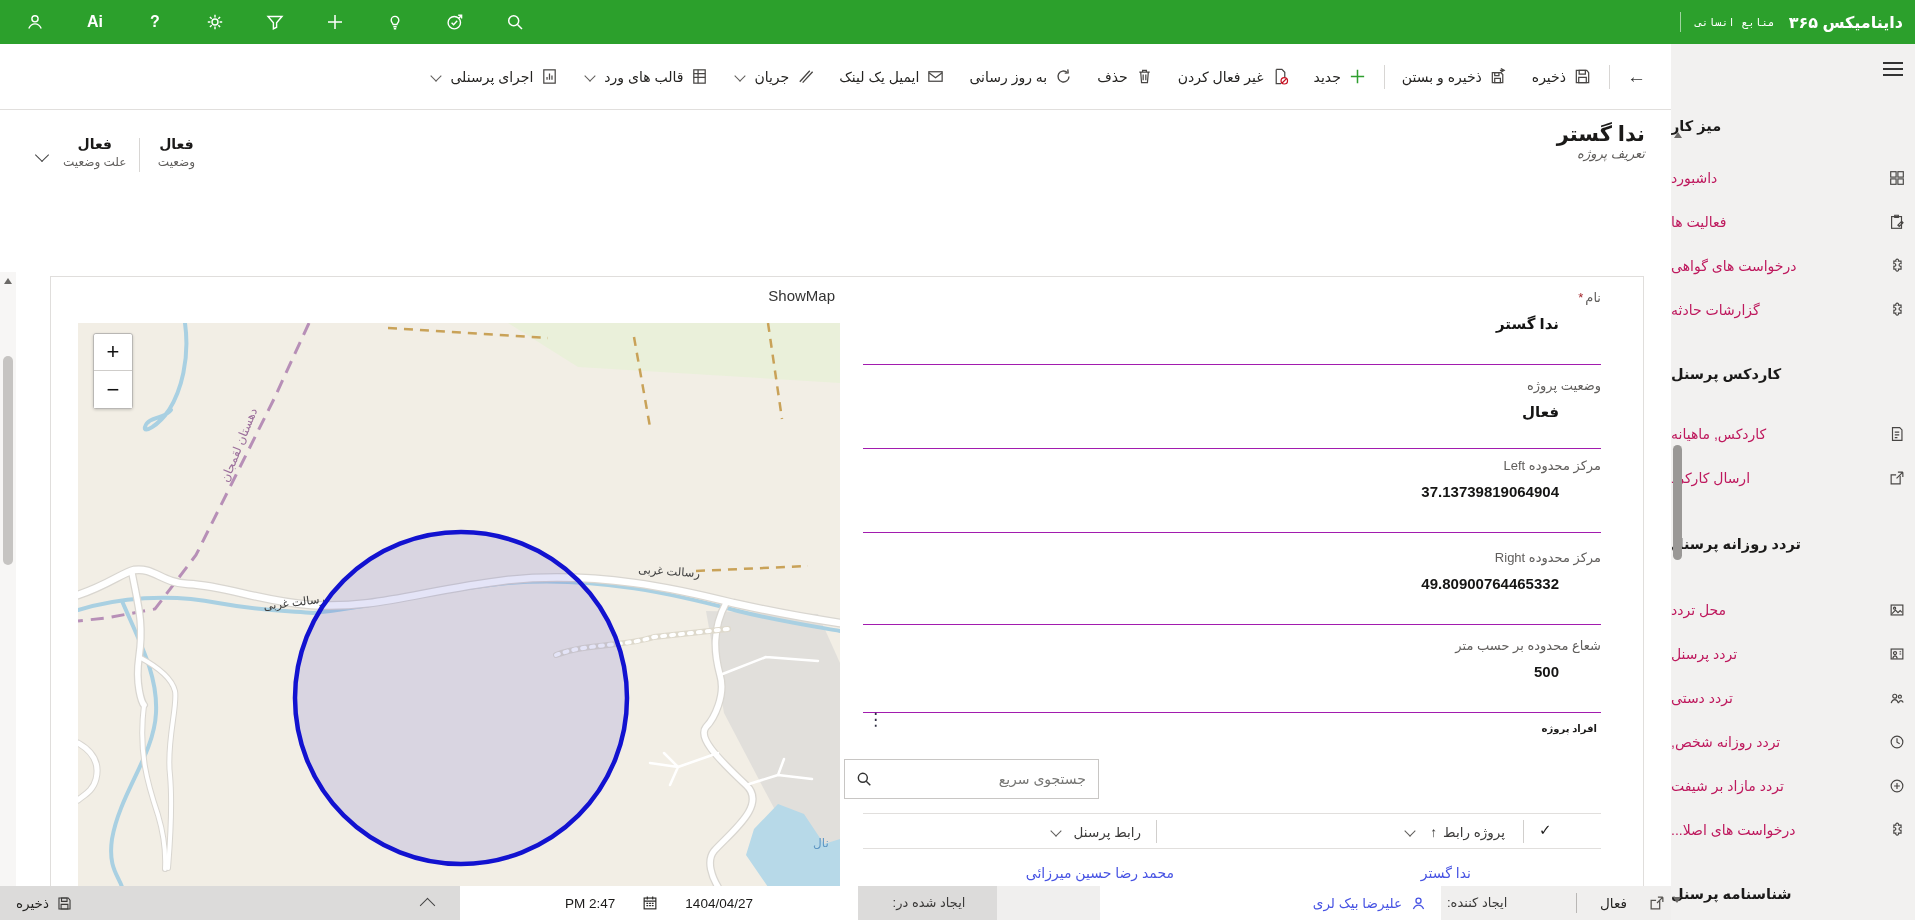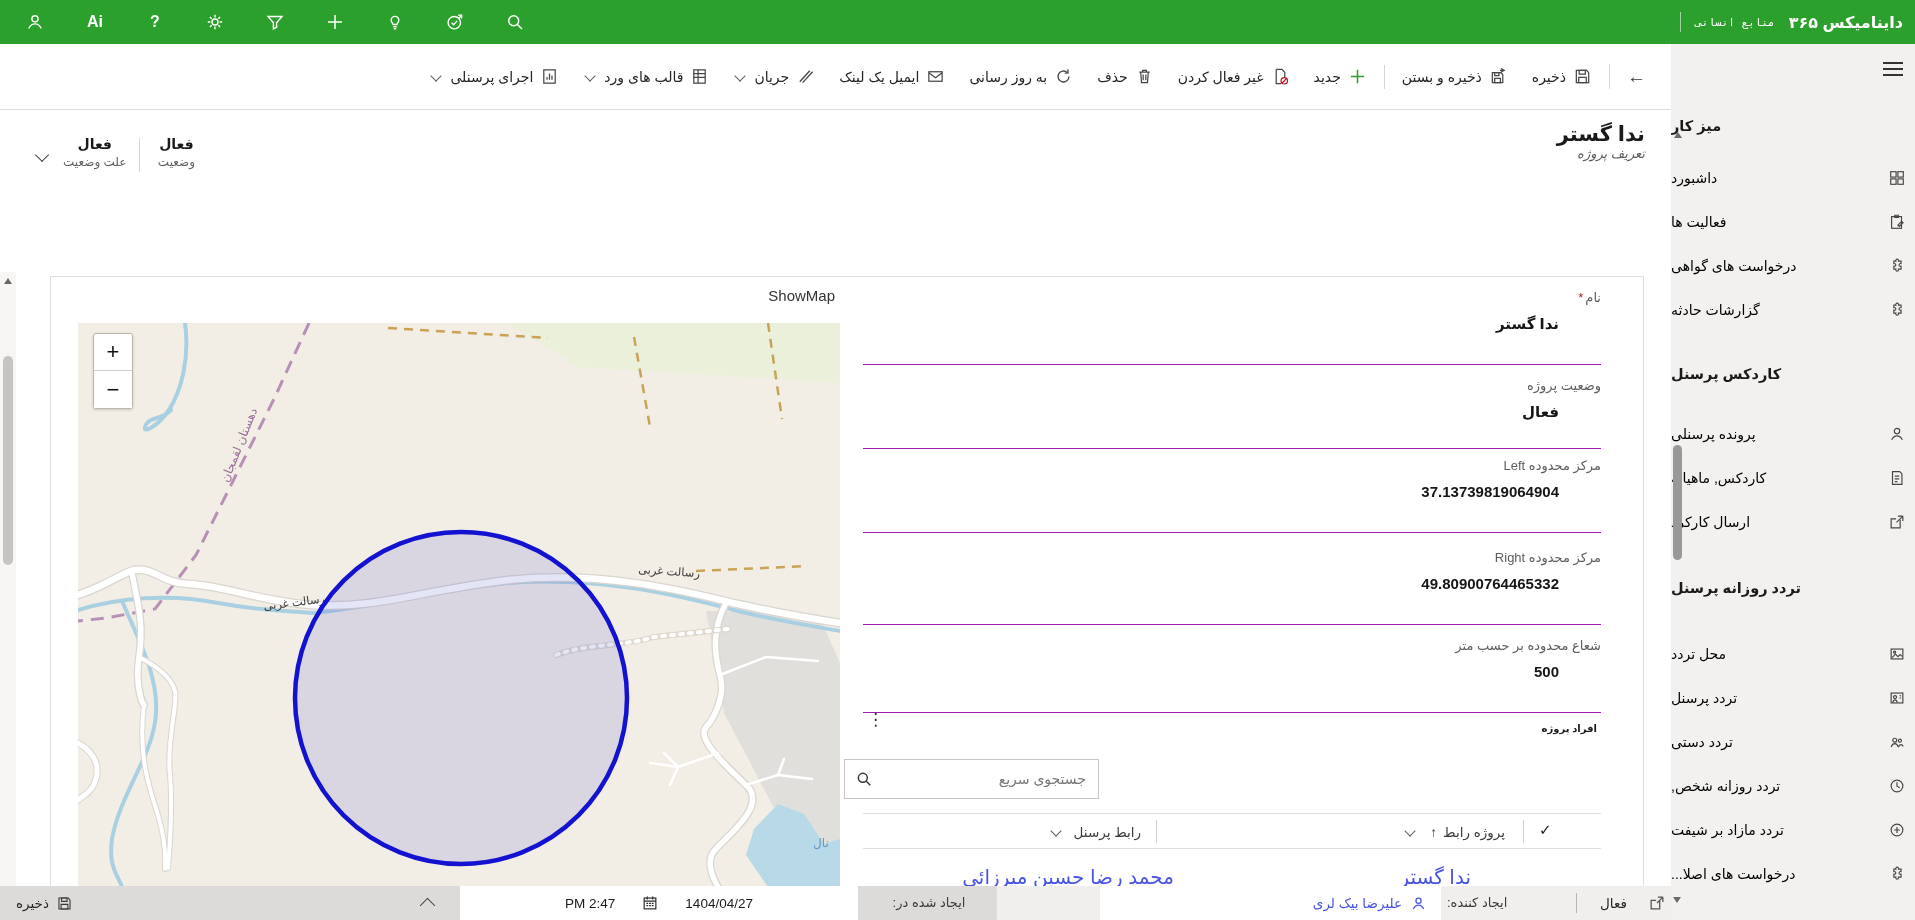--- a/index.html
+++ b/index.html
@@ -57,38 +57,38 @@
   .secTitle{position:absolute;right:46px;top:446px;font-size:10px;font-weight:bold;direction:rtl;}
   .dots{position:absolute;left:816px;top:434px;font-size:17px;color:#2d2d42;cursor:pointer;line-height:1;}
   .qsearch{position:absolute;left:793px;top:482px;width:255px;height:40px;border:1px solid #c8c6c4;background:#fff;
            box-sizing:border-box;display:flex;align-items:center;padding:0 10px;gap:8px;}
   .qsearch input{border:none;outline:none;flex:1;font:inherit;font-size:14px;direction:rtl;text-align:right;color:#333;background:transparent;}
   .qsearch input::placeholder{color:#767674;}
   .ghead{position:absolute;left:812px;top:536px;width:738px;height:36px;border-top:1px solid #e1dfdd;border-bottom:1px solid #e1dfdd;box-sizing:border-box;}
   .gsep{position:absolute;top:6px;width:1px;height:23px;background:#d1cfcd;}
   .gh{position:absolute;top:0;height:36px;display:flex;align-items:center;direction:rtl;font-size:13.5px;color:#3b3a39;cursor:pointer;gap:6px;}
   .gcheck{position:absolute;left:676px;top:7px;font-size:15px;color:#1b1a19;cursor:pointer;}
-  .glink{position:absolute;top:588px;font-size:20px;color:#4753e3;cursor:pointer;direction:rtl;white-space:nowrap;}
+  .glink{position:absolute;top:588px;font-size:14px;color:#4753e3;cursor:pointer;direction:rtl;white-space:nowrap;}
   
   .lscroll{position:absolute;left:0;top:272px;width:16px;height:614px;background:#f7f6f5;}
   .tri-up{width:0;height:0;border-left:4.5px solid transparent;border-right:4.5px solid transparent;border-bottom:6px solid #6b6967;margin:6px auto 0;}
   .tri-down{width:0;height:0;border-left:4.5px solid transparent;border-right:4.5px solid transparent;border-top:6px solid #6b6967;margin:0 auto;}
   .lthumb{position:absolute;left:3px;top:84px;width:10px;height:209px;border-radius:5px;background:#c6c4c2;cursor:pointer;}
   .sscroll{position:absolute;left:0;top:66px;width:14px;height:810px;}
   .sthumb{position:absolute;left:2px;top:335px;width:9px;height:115px;border-radius:5px;background:#9a9896;cursor:pointer;}
   .sdown{position:absolute;left:2px;top:787px;}
   
   .sidebar{position:absolute;left:1671px;top:44px;width:244px;height:876px;background:#f2f1f0;overflow:hidden;}
   .burger{position:absolute;right:12px;top:14px;width:20px;cursor:pointer;}
   .burger div{height:2px;background:#333;margin:4px 0;}
   .side-list{position:absolute;left:0;top:40px;right:0;}
   .sg-title{height:40px;display:flex;align-items:center;justify-content:flex-end;padding-right:13px;
             font-size:14.5px;font-weight:bold;color:#1b1a19;direction:rtl;}
   .s-item{position:relative;height:44px;display:flex;align-items:center;justify-content:flex-end;
-          padding-right:38px;font-size:14px;color:#000000;direction:rtl;cursor:pointer;}
+          padding-right:38px;font-size:14px;color:#be185d;direction:rtl;cursor:pointer;}
   .s-ic{position:absolute;right:9px;top:13px;width:18px;height:18px;color:#484644;} .mt22{margin-top:22px;} .mt24{margin-top:24px;}
   
   .footer{position:absolute;left:0;top:886px;width:1671px;height:34px;background:#dcdbda;z-index:6;}
   .f-right-bg{position:absolute;left:997px;top:0;right:0;height:34px;background:#f0efee;}
   .f-save{position:absolute;left:16px;top:0;height:34px;display:flex;align-items:center;gap:7px;direction:rtl;
           font-size:13.5px;color:#242321;cursor:pointer;}
   .f-save .cic{width:17px;height:17px;color:#3b3a39;}
   .f-chevup{position:absolute;left:422px;top:14px;width:10px;height:10px;border-left:1.8px solid #444;border-bottom:1.8px solid #444;
             transform:rotate(135deg);cursor:pointer;}
   .fbox{position:absolute;top:0;height:34px;background:#fff;display:flex;align-items:center;}
@@ -445,29 +445,20 @@
             </svg>
           </span>
         <span>گزارشات حادثه</span>
       </div>
 
       <div class="sg-title mt22">کاردکس پرسنل</div>
       <div style="height:18px"></div>
       <div class="s-item">
         <span class="s-ic">
             <svg viewBox="0 0 20 20" fill="none" stroke="currentColor" stroke-width="1.3">
-              <circle cx="10" cy="6.8" r="3"></circle>
-              <path d="M4 16.5c1.5-3.1 3.8-4.5 6-4.5s4.5 1.4 6 4.5"></path>
-            </svg>
-          </span>
-        <span>پرونده پرسنلی</span>
-      </div>
-      <div class="s-item">
-        <span class="s-ic">
-            <svg viewBox="0 0 20 20" fill="none" stroke="currentColor" stroke-width="1.3">
               <path d="M5 3h8l2.5 2.5V17H5z"></path>
               <path d="M7.5 8h5M7.5 11h5M7.5 14h3"></path>
             </svg>
           </span>
         <span>کاردکس, ماهیانه</span>
       </div>
       <div class="s-item">
         <span class="s-ic">
             <svg viewBox="0 0 20 20" fill="none" stroke="currentColor" stroke-width="1.3">
               <path d="M13.5 7.5v9h-10v-10H9"></path>

